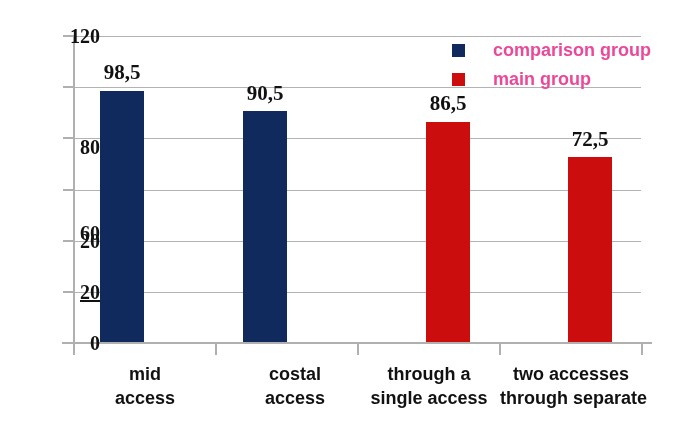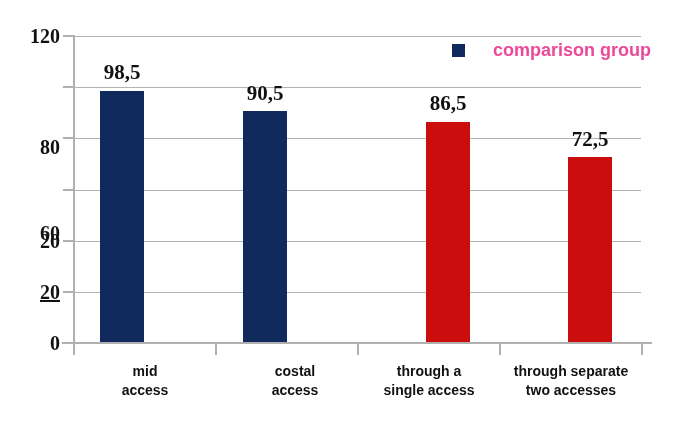--- a/index.html
+++ b/index.html
@@ -80,20 +80,21 @@
   .y-label {
     position: absolute;
     right: 681px; 
     font-family: "Liberation Serif", "DejaVu Serif", serif;
     font-weight: bold;
     font-size: 20px;
     color: #111111;
     text-align: right;
     width: 60px;
     line-height: 1;
+    padding-left: 40px;
   }
 
   
   .bar {
     position: absolute;
     bottom: 0;
   }
   .bar-navy { background: #102A5E; }
   .bar-red  { background: #CC0D0D; }
 
@@ -106,21 +107,21 @@
     text-align: center;
     white-space: nowrap;
     line-height: 1;
   }
 
   
   .cat-label {
     position: absolute;
     font-family: "Liberation Sans", sans-serif;
     font-weight: bold;
-    font-size: 14px;
+    font-size: 18px;
     color: #111111;
     text-align: center;
     line-height: 1.35;
     white-space: nowrap;
   }
 
   
   .legend {
     position: absolute;
     left: 452px;
@@ -201,24 +202,28 @@
   </div>
   <div class="cat-label" style="left:224px; top:362px; width:142px;">
     <div>costal</div>
     <div>access</div>
   </div>
   <div class="cat-label" style="left:358px; top:362px; width:142px;">
     <div>through a</div>
     <div>single access</div>
   </div>
   <div class="cat-label" style="left:500px; top:362px; width:142px;">
+    <div>two accesses</div>
     <div>through separate</div>
-    <div>two accesses</div>
   </div>
 
   <div class="legend">
     <div class="legend-row">
       <span class="legend-swatch navy"></span>
       <span class="legend-text">comparison group</span>
     </div>
+    <div class="legend-row">
+      <span class="legend-swatch red"></span>
+      <span class="legend-text">main group</span>
+    </div>
   </div>
 
 </div>
 
 </body></html>

